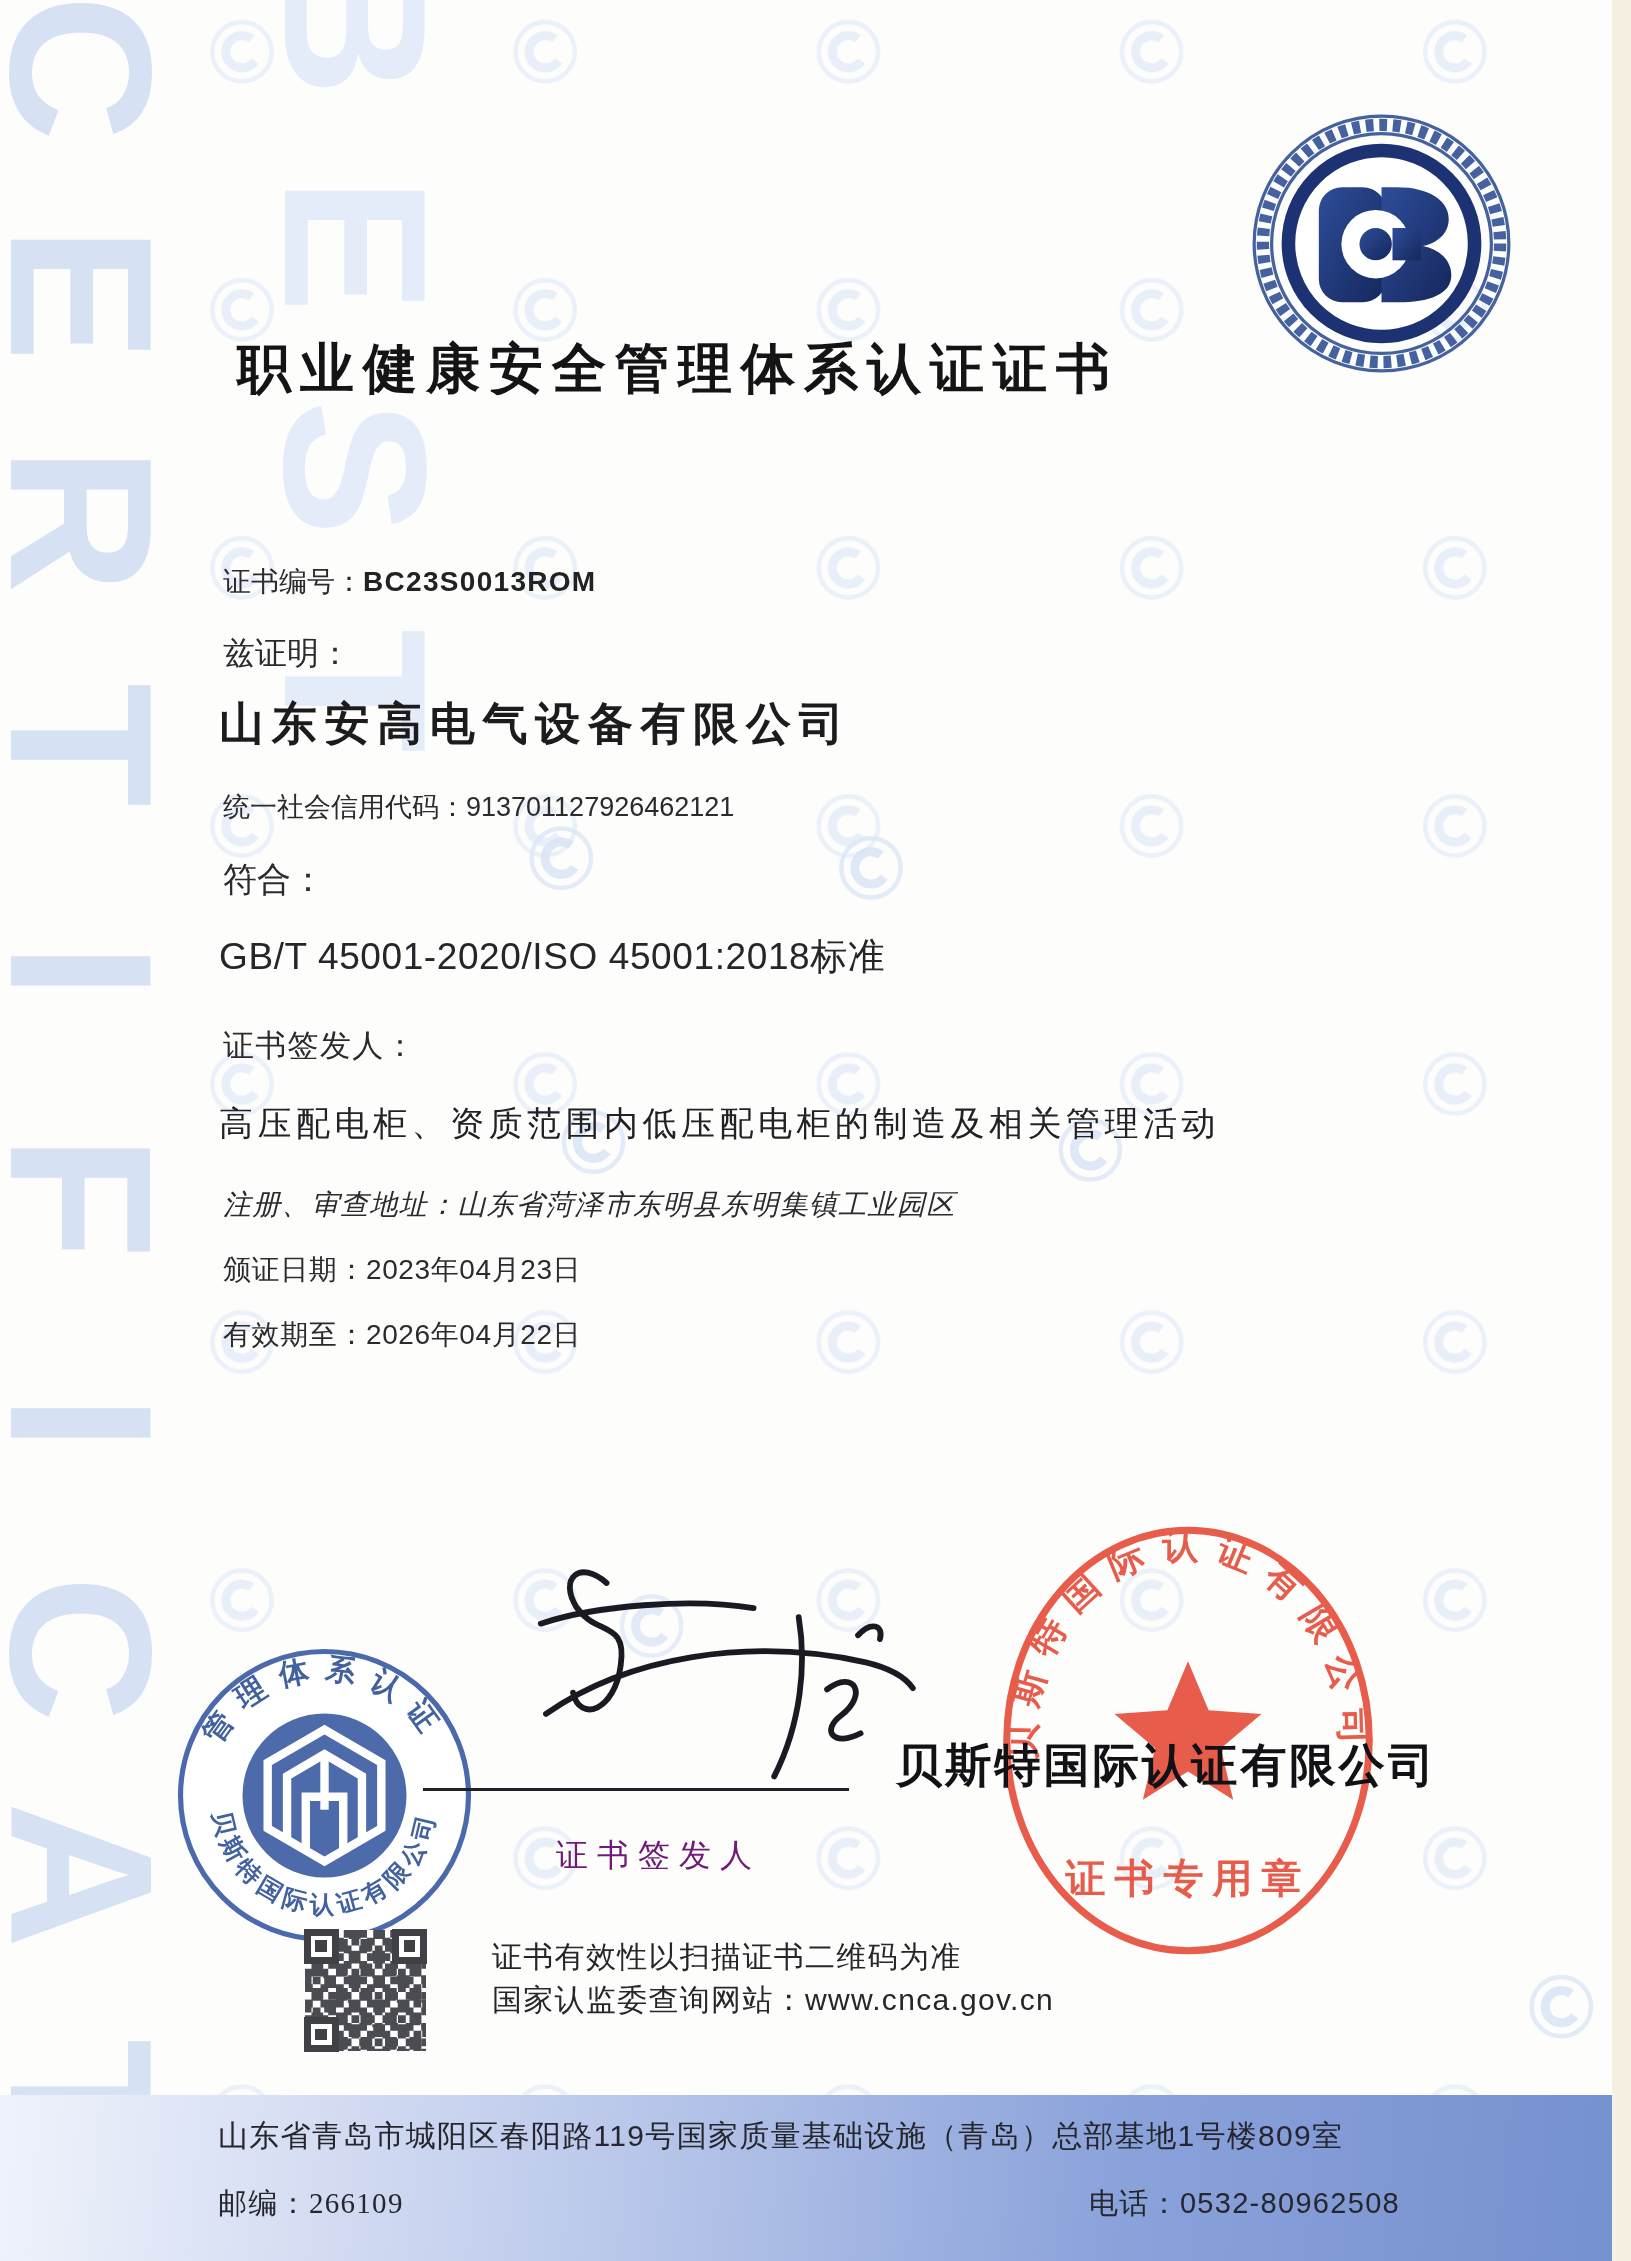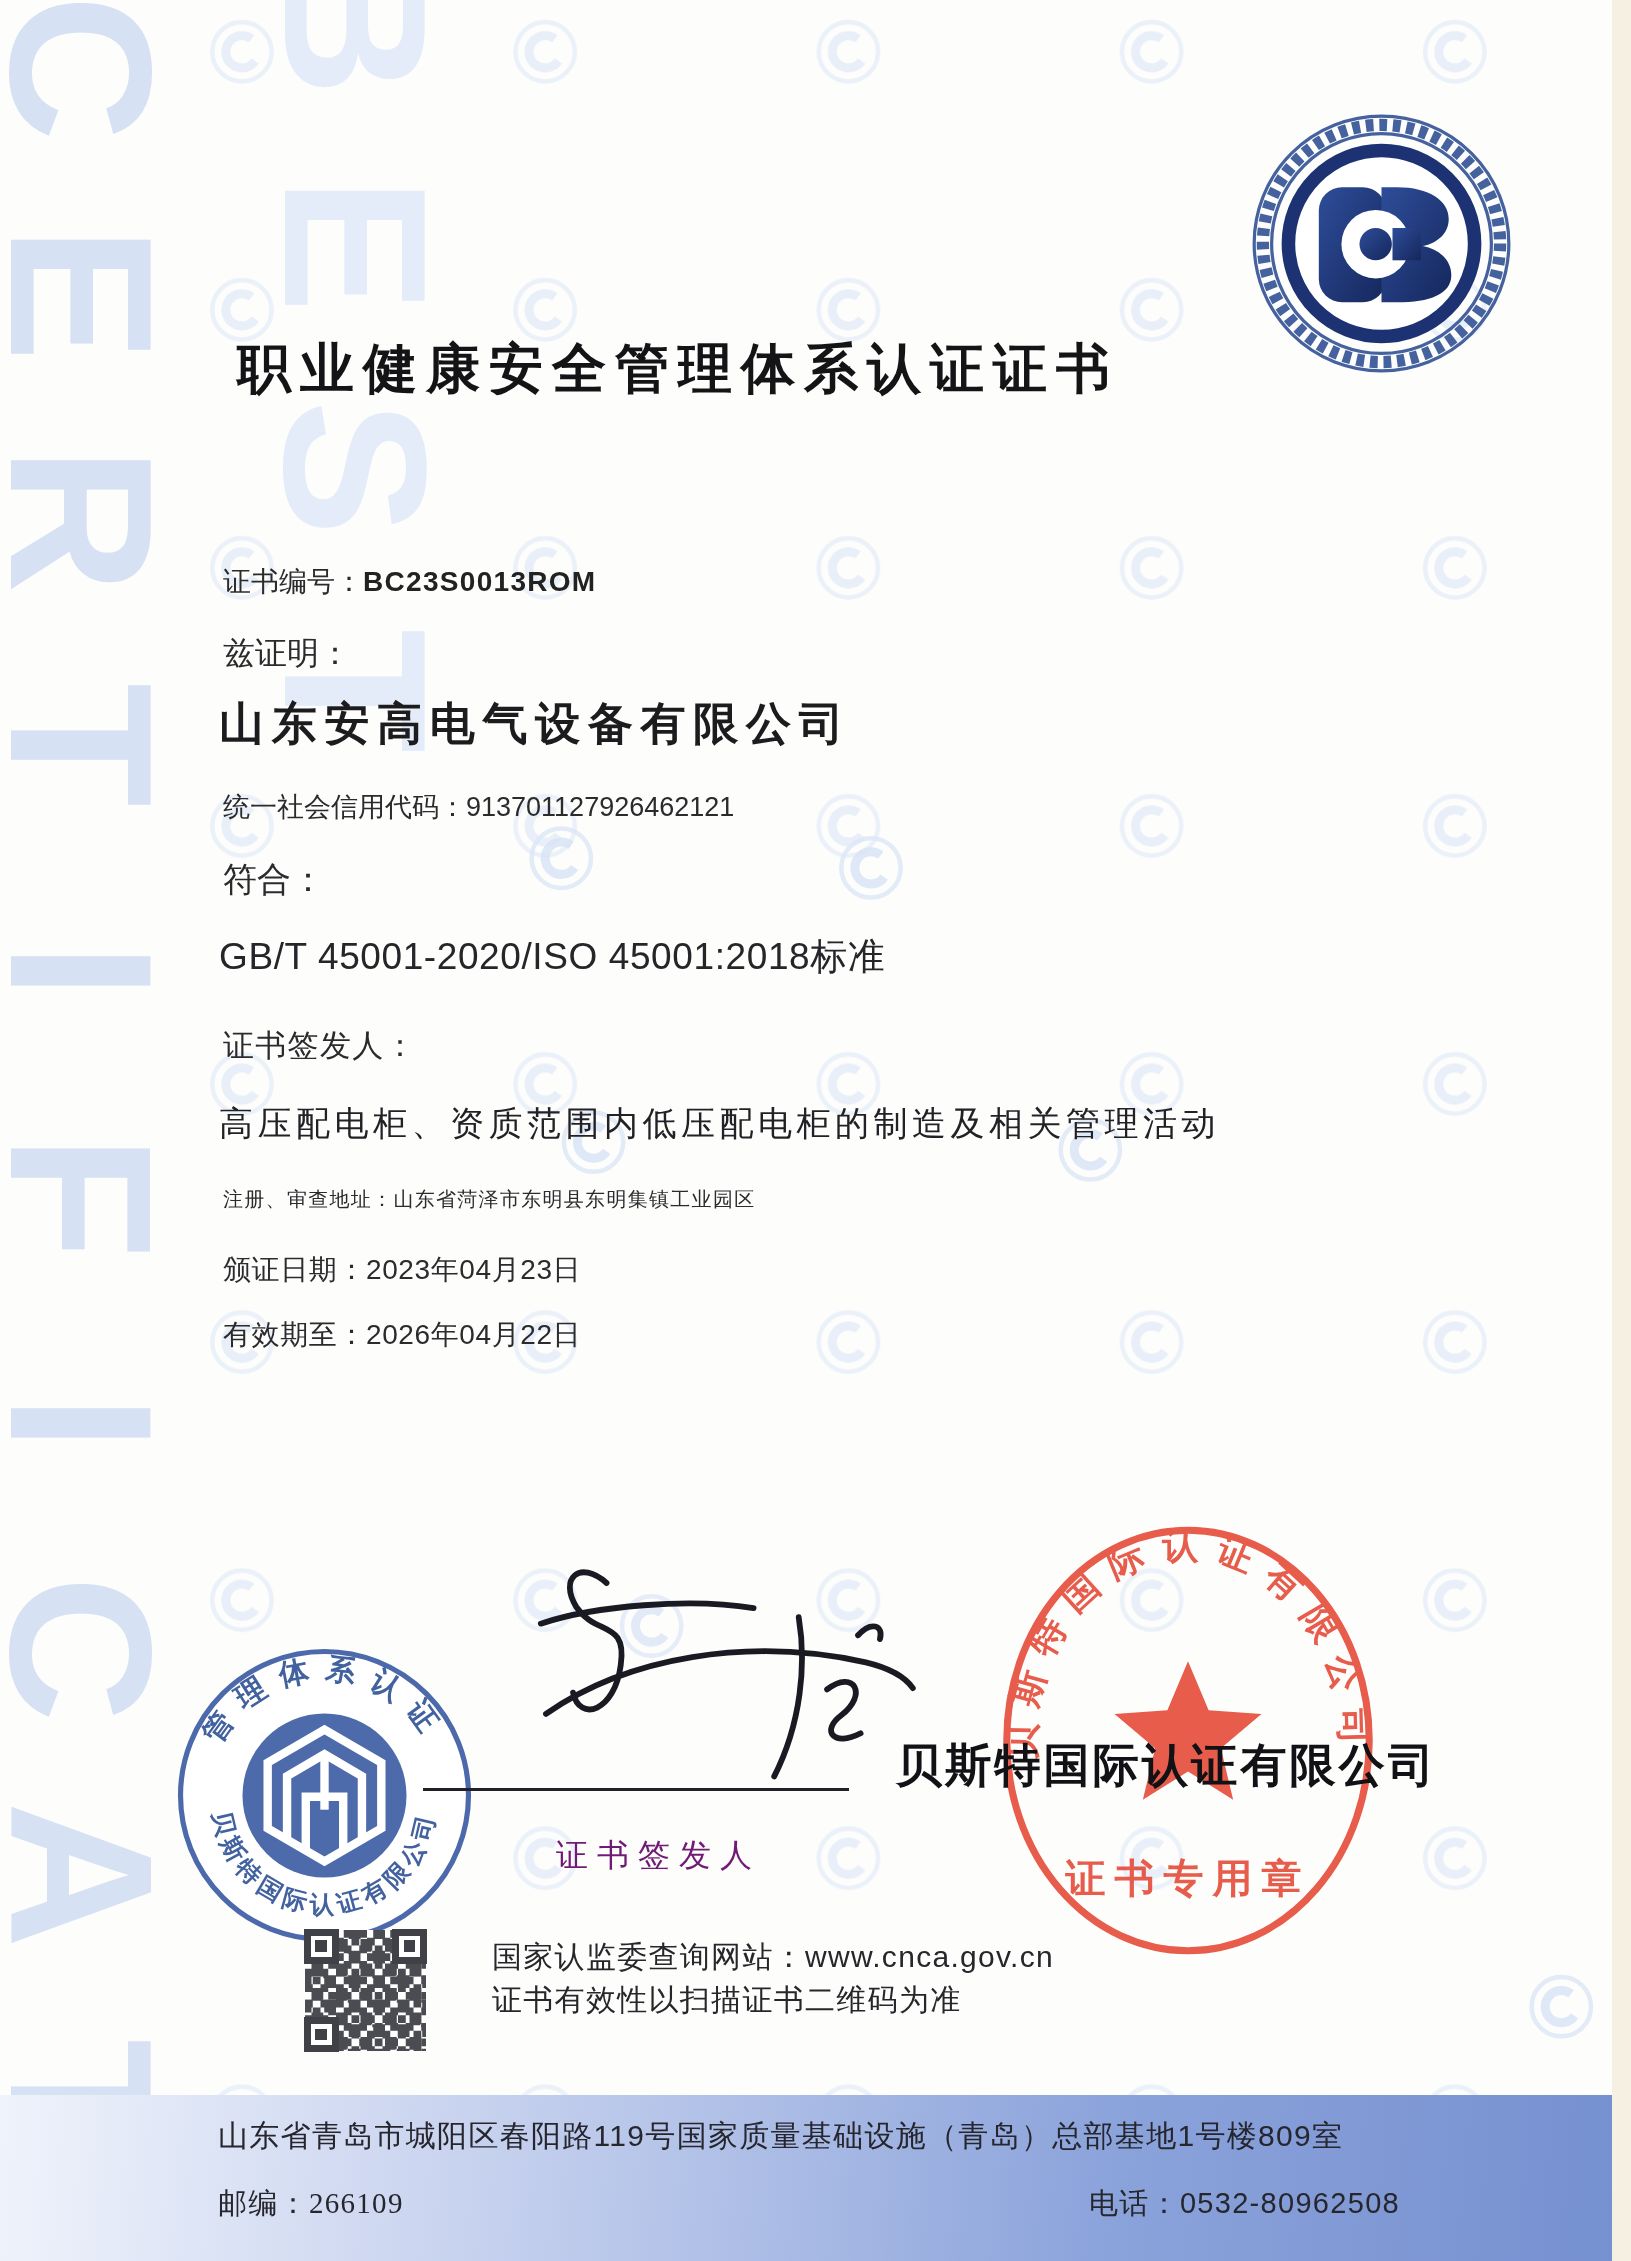--- a/index.html
+++ b/index.html
@@ -31,21 +31,21 @@
   .line{z-index:2;white-space:nowrap;color:#2b2b2e;}
   .l-certno{left:223px;top:563px;font-size:28px;}
   .l-certno .val{font-weight:bold;letter-spacing:1.3px;color:#222;}
   .l-certify{left:223px;top:632px;font-size:32px;}
   .l-company{left:219px;top:694px;font-size:45px;font-weight:bold;letter-spacing:7.7px;color:#1c1c1f;}
   .l-credit{left:223px;top:789px;font-size:27px;}
   .l-conform{left:223px;top:857px;font-size:34px;}
   .l-standard{left:219px;top:932px;font-size:37px;letter-spacing:0.6px;color:#26262a;}
   .l-scopelabel{left:223px;top:1025px;font-size:31px;letter-spacing:1.3px;}
   .l-scope{left:219px;top:1101px;font-size:34px;letter-spacing:4.5px;color:#222226;}
-  .l-address{left:223px;top:1186px;font-size:20px;letter-spacing:1.3px;}
+  .l-address{left:223px;top:1186px;font-size:28px;letter-spacing:1.3px;font-style:italic;}
   .l-issue{left:223px;top:1251px;font-size:28px;letter-spacing:0.6px;}
   .l-valid{left:223px;top:1316px;font-size:28px;letter-spacing:0.6px;}
   
   #blue-seal{left:176px;top:1647px;z-index:2;}
   #signature{left:413px;top:1554px;z-index:3;}
   .sig-underline{left:423px;top:1788px;width:426px;height:3.2px;background:#202027;z-index:3;}
   .l-signer{left:556px;top:1834px;font-size:32px;letter-spacing:9px;color:#701a75;z-index:2;}
   .l-issuer{left:896px;top:1735px;font-size:46px;font-weight:bold;letter-spacing:3.2px;color:#121216;z-index:4;white-space:nowrap;}
   #red-seal{left:991px;top:1518px;z-index:3;opacity:.9;}
   
@@ -202,24 +202,24 @@
     <text x="305" y="580" text-anchor="middle" font-size="62" font-weight="bold" fill="#e23b28" letter-spacing="14">证书专用章</text>
   </g>
 </svg>
 
 <div class="abs qr">
   <div class="finder f-tl"></div>
   <div class="finder f-tr"></div>
   <div class="finder f-bl"></div>
 </div>
 <div class="abs verify">
+  <div>证书有效性以扫描证书二维码为准</div>
   <div>
     <span>国家认监委查询网站：</span><span>www.cnca.gov.cn</span>
   </div>
-  <div>证书有效性以扫描证书二维码为准</div>
 </div>
 
 <div class="abs footer">
   <div class="footer-address">山东省青岛市城阳区春阳路119号国家质量基础设施（青岛）总部基地1号楼809室</div>
   <div class="footer-zip">
     <span>邮编：</span><span>266109</span>
   </div>
   <div class="footer-tel">
     <span>电话：</span><span>0532-80962508</span>
   </div>

